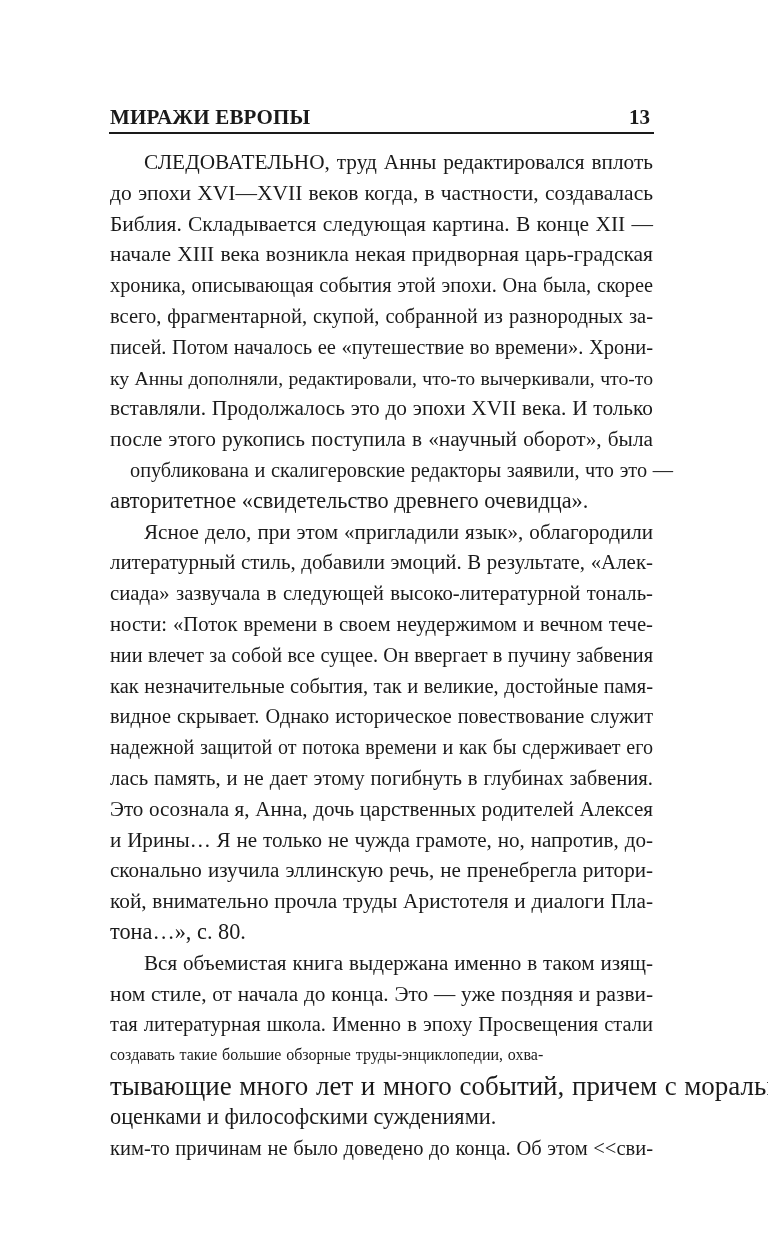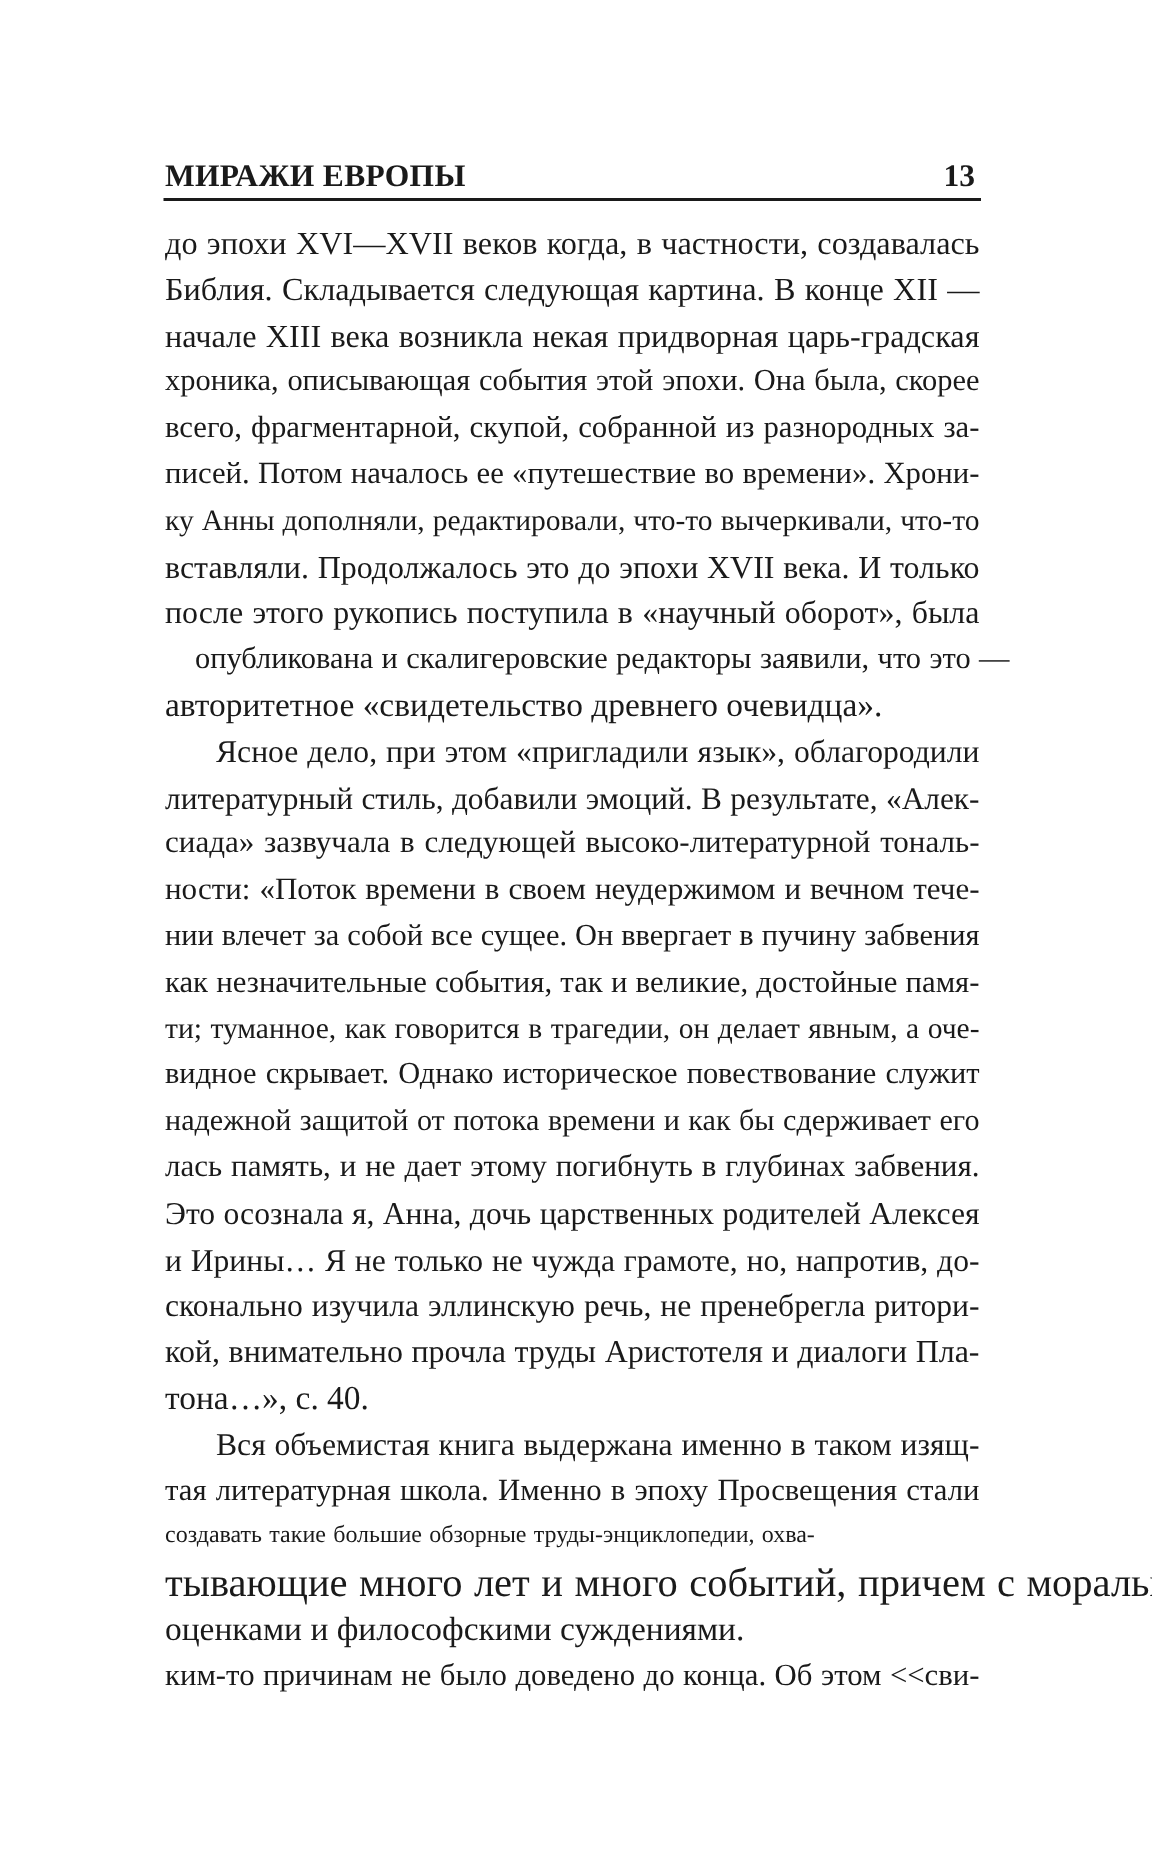--- a/index.html
+++ b/index.html
@@ -93,46 +93,47 @@
 </head>
 <body>
 
 <div class="page">
   <div class="running-head">
     <span class="running-title">МИРАЖИ ЕВРОПЫ</span>
     <span class="page-number">13</span>
   </div>
 
   <div class="body-text" id="body-text">
+      <div class="line indent" style="font-size: 21.3px;"><span class="line-inner" style="white-space: nowrap; word-spacing: 1.57422px;">СЛЕДОВАТЕЛЬНО, труд Анны редактировался вплоть</span></div>
       <div class="line" style="font-size: 21.5px;"><span class="line-inner" style="white-space: nowrap; word-spacing: 0.814732px;">до эпохи XVI—XVII веков когда, в частности, создавалась</span></div>
       <div class="line" style="font-size: 21.5px;"><span class="line-inner" style="white-space: nowrap; word-spacing: 0.866071px;">Библия. Складывается следующая картина. В конце XII —</span></div>
       <div class="line" style="font-size: 21.5px;"><span class="line-inner" style="white-space: nowrap; word-spacing: 0.8125px;">начале XIII века возникла некая придворная царь-градская</span></div>
       <div class="line" style="font-size: 20.3px;"><span class="line-inner" style="white-space: nowrap; word-spacing: 0.776786px;">хроника, описывающая события этой эпохи. Она была, скорее</span></div>
       <div class="line" style="font-size: 20.5px;"><span class="line-inner" style="white-space: nowrap; word-spacing: 0.927083px;">всего, фрагментарной, скупой, собранной из разнородных за-</span></div>
       <div class="line" style="font-size: 20.5px;"><span class="line-inner" style="white-space: nowrap; word-spacing: 0.40625px;">писей. Потом началось ее «путешествие во времени». Хрони-</span></div>
       <div class="line" style="font-size: 19.7px;"><span class="line-inner" style="white-space: nowrap; word-spacing: 0.447917px;">ку Анны дополняли, редактировали, что-то вычеркивали, что-то</span></div>
       <div class="line" style="font-size: 21.3px;"><span class="line-inner" style="white-space: nowrap; word-spacing: 0.509766px;">вставляли. Продолжалось это до эпохи XVII века. И только</span></div>
       <div class="line" style="font-size: 21.3px;"><span class="line-inner" style="white-space: nowrap; word-spacing: 0.841518px;">после этого рукопись поступила в «научный оборот», была</span></div>
       <div class="line" style="font-size: 20.3px; margin-left: 20px;"><span class="line-inner" style="white-space: nowrap; word-spacing: 0.555804px;">опубликована и скалигеровские редакторы заявили, что это —</span></div>
       <div class="line last"><span class="line-inner" style="white-space: nowrap;">авторитетное «свидетельство древнего очевидца».</span></div>
       <div class="line indent" style="font-size: 21.1px;"><span class="line-inner" style="white-space: nowrap; word-spacing: 0.755208px;">Ясное дело, при этом «пригладили язык», облагородили</span></div>
       <div class="line" style="font-size: 20.9px;"><span class="line-inner" style="white-space: nowrap; word-spacing: 0.377604px;">литературный стиль, добавили эмоций. В результате, «Алек-</span></div>
       <div class="line" style="font-size: 20.7px;"><span class="line-inner" style="white-space: nowrap; word-spacing: 1.31563px;">сиада» зазвучала в следующей высоко-литературной тональ-</span></div>
       <div class="line" style="font-size: 20.7px;"><span class="line-inner" style="white-space: nowrap; word-spacing: 0.820312px;">ности: «Поток времени в своем неудержимом и вечном тече-</span></div>
       <div class="line" style="font-size: 20.3px;"><span class="line-inner" style="white-space: nowrap; word-spacing: 0.26875px;">нии влечет за собой все сущее. Он ввергает в пучину забвения</span></div>
       <div class="line" style="font-size: 20.5px;"><span class="line-inner" style="white-space: nowrap; word-spacing: 0.337054px;">как незначительные события, так и великие, достойные памя-</span></div>
-      <div class="line" style="font-size: 19.7px;"><span class="line-inner" style="white-space: nowrap; word-spacing: 0.751563px;">ти; туманное, как говорится в трагедии, он делает явным, а оче-</span></div>
       <div class="line" style="font-size: 20.3px;"><span class="line-inner" style="white-space: nowrap; word-spacing: 1.02812px;">видное скрывает. Однако историческое повествование служит</span></div>
       <div class="line" style="font-size: 20.1px;"><span class="line-inner" style="white-space: nowrap; word-spacing: 0.621528px;">надежной защитой от потока времени и как бы сдерживает его</span></div>
       <div class="line" style="font-size: 20.7px;"><span class="line-inner" style="white-space: nowrap; word-spacing: 0.756944px;">лась память, и не дает этому погибнуть в глубинах забвения.</span></div>
       <div class="line" style="font-size: 21.1px;"><span class="line-inner" style="white-space: nowrap; word-spacing: 0.310268px;">Это осознала я, Анна, дочь царственных родителей Алексея</span></div>
       <div class="line" style="font-size: 21.1px;"><span class="line-inner" style="white-space: nowrap; word-spacing: 0.56875px;">и Ирины… Я не только не чужда грамоте, но, напротив, до-</span></div>
       <div class="line" style="font-size: 21.1px;"><span class="line-inner" style="white-space: nowrap; word-spacing: 0.723958px;">скональнo изучила эллинскую речь, не пренебрегла ритори-</span></div>
       <div class="line" style="font-size: 21.3px;"><span class="line-inner" style="white-space: nowrap; word-spacing: 0.408482px;">кой, внимательно прочла труды Аристотеля и диалоги Пла-</span></div>
-      <div class="line last"><span class="line-inner" style="white-space: nowrap;">тона…», с. 40.</span></div>
+      <div class="line last"><span class="line-inner" style="white-space: nowrap;">тона…», с. 80.</span></div>
       <div class="line indent" style="font-size: 21.1px;"><span class="line-inner" style="white-space: nowrap; word-spacing: 0.571429px;">Вся объемистая книга выдержана именно в таком изящ-</span></div>
+      <div class="line" style="font-size: 21.3px;"><span class="line-inner" style="white-space: nowrap; word-spacing: 0.457386px;">ном стиле, от начала до конца. Это — уже поздняя и разви-</span></div>
       <div class="line" style="font-size: 20.5px;"><span class="line-inner" style="white-space: nowrap; word-spacing: 0.984375px;">тая литературная школа. Именно в эпоху Просвещения стали</span></div>
       <div class="line" style="font-size: 16px;"><span class="line-inner" style="white-space: nowrap; word-spacing: 0.846875px;">создавать такие большие обзорные труды-энциклопедии, охва-</span></div>
       <div class="line" style="font-size: 27px;"><span class="line-inner" style="white-space: nowrap; word-spacing: 0.894531px;">тывающие много лет и много событий, причем с моральными</span></div>
       <div class="line last"><span class="line-inner" style="white-space: nowrap;">оценками и философскими суждениями.</span></div>
       <div class="line" style="font-size: 20.5px;"><span class="line-inner" style="white-space: nowrap; word-spacing: 0.538194px;">ким-то причинам не было доведено до конца. Об этом &lt;&lt;сви-</span></div>
     </div>
 </div>
 
 </body></html>

